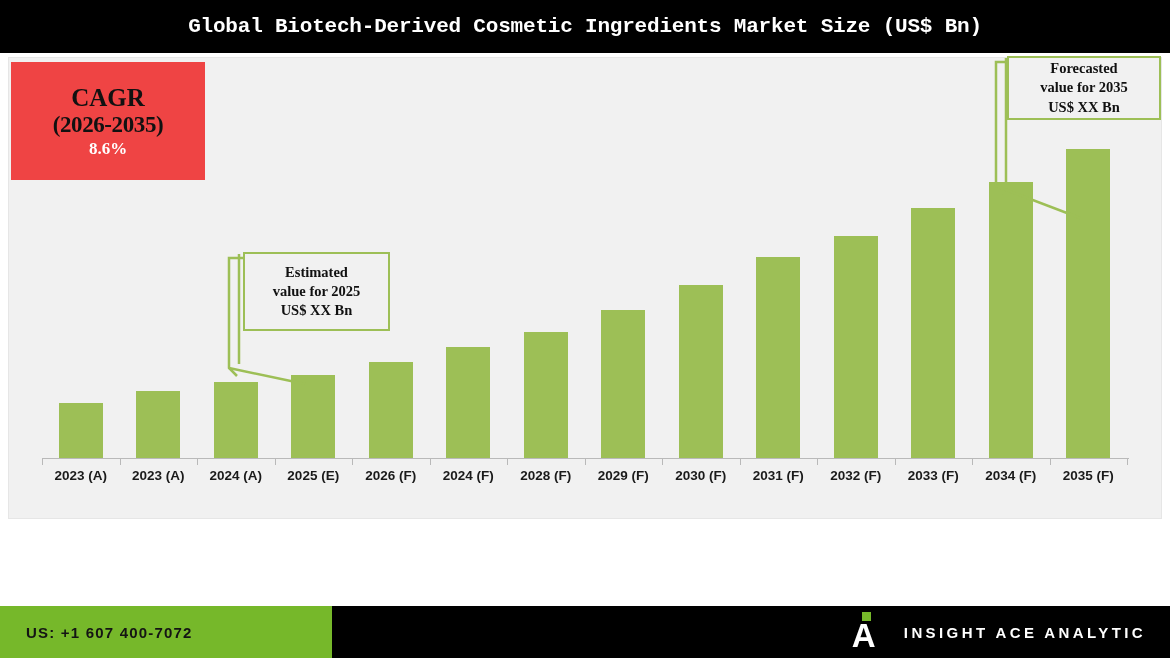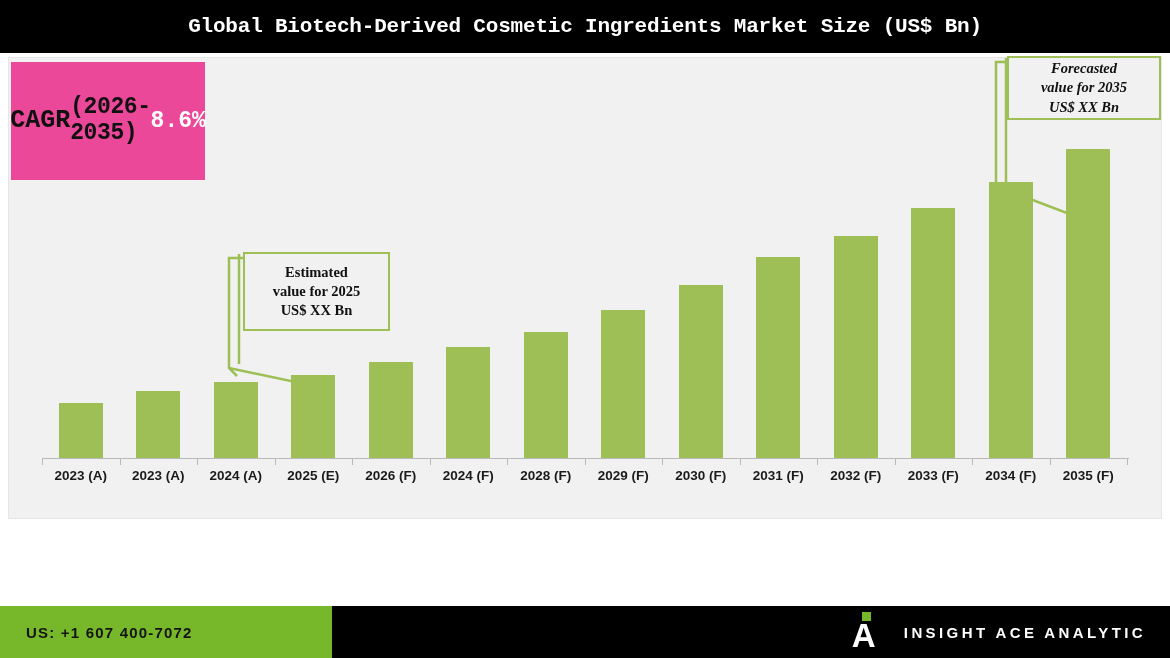--- a/index.html
+++ b/index.html
@@ -30,29 +30,29 @@
     position: absolute; left: 8px; top: 57px;
     width: 1154px; height: 462px;
     background: #f1f1f1;
     border: 1px solid #e6e6e6;
   }
 
   
   .cagr-box {
     position: absolute; left: 11px; top: 62px;
     width: 194px; height: 118px;
-    background: #ec4899;
-    display: flex; flex-direction: row;
+    background: #ef4444;
+    display: flex; flex-direction: column;
     align-items: center; justify-content: center;
-    font-family: Liberation Mono, monospace;
+    font-family: Liberation Serif, serif;
     line-height: 1.12;
   }
   .cagr-line1 { font-size: 25px; font-weight: bold; color: #111111; }
   .cagr-line2 { font-size: 23px; font-weight: bold; color: #111111; letter-spacing: -0.4px; }
-  .cagr-line3 { font-size: 23px; font-weight: bold; color: #ffffff; margin-top: 1px; }
+  .cagr-line3 { font-size: 17px; font-weight: bold; color: #ffffff; margin-top: 1px; }
   .axis-line {
     position: absolute; left: 42px; top: 458px;
     width: 1087px; height: 1px; background: #b9b9b9;
   }
   .tick {
     position: absolute; top: 458px; width: 1px; height: 7px; background: #b9b9b9;
   }
   .bar {
     position: absolute; bottom: 0; width: 44px;
     background: #9dbf56;
@@ -75,21 +75,21 @@
     position: absolute;
     background: #f1f1f1;
     border: 2px solid #9dbf56;
     display: flex; flex-direction: column;
     align-items: center; justify-content: center;
     font-family: "Liberation Serif", serif;
     font-size: 14.5px; font-weight: bold; color: #111111;
     line-height: 1.32; text-align: center;
   }
   #callout-2025 { left: 243px; top: 252px; width: 147px; height: 79px; }
-  #callout-2035 { left: 1007px; top: 56px; width: 154px; height: 64px; font-style: italic; }
+  #callout-2035 { left: 1007px; top: 56px; width: 154px; height: 64px; }
 
   .leader { position: absolute; overflow: visible; }
 
   
   .contrib {
     position: absolute; left: 0; top: 520px; width: 1170px; height: 85px;
     background: #ffffff;
   }
 
   

